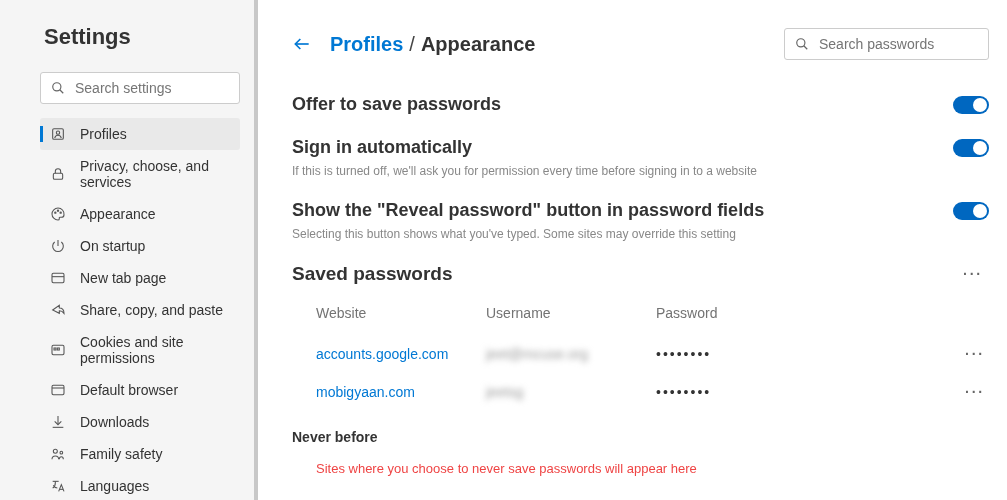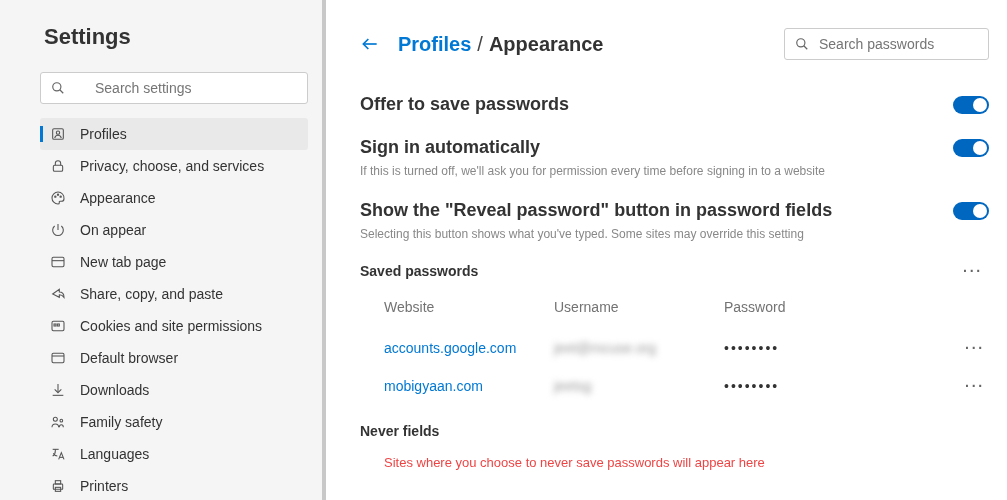--- a/index.html
+++ b/index.html
@@ -7,21 +7,21 @@
     font-family: "Segoe UI", -apple-system, sans-serif;
     font-size: 14px;
     color: #333;
     background: #f5f5f5;
     width: 1007px;
     height: 500px;
     overflow: hidden;
     display: flex;
   }
   .sidebar {
-    width: 326px;
+    width: 258px;
     background: #f5f5f5;
     padding: 24px 14px 0 40px;
     border-right: 4px solid #c8c8c8;
     overflow: hidden;
   }
   .settings-title {
     font-size: 22px;
     font-weight: 600;
     margin-bottom: 22px;
     margin-left: 4px;
@@ -36,21 +36,20 @@
     margin-bottom: 14px;
   }
   .search-box svg { flex-shrink: 0; margin-right: 10px; }
   .search-input {
     border: none;
     outline: none;
     font-size: 14px;
     width: 100%;
     color: #666;
     background: transparent;
-    margin-left: 20px;
   }
   .nav-item {
     display: flex;
     align-items: center;
     padding: 8px 10px;
     cursor: pointer;
     border-radius: 3px;
     position: relative;
   }
   .nav-item .nav-icon { width: 16px; height: 16px; margin-right: 14px; flex-shrink:0; display:flex; align-items:center; justify-content:center; color:#555;}
@@ -111,21 +110,21 @@
   .setting-desc { font-size: 12px; color: #888; margin-top: 6px; }
   .toggle {
     width: 36px; height: 18px; background:#0067c0; border-radius: 10px; position: relative; flex-shrink:0; margin-top:2px; cursor:pointer;
   }
   .toggle::after {
     content:""; position:absolute; right:2px; top:2px; width:14px; height:14px; background:#fff; border-radius:50%;
   }
   .section-head {
     display:flex; justify-content:space-between; align-items:center; margin-bottom: 20px;
   }
-  .section-head .section-title { font-weight:600; font-size:14px;}
+  .section-head .section-title { font-weight:600; font-size:19px;}
   .more-dots { letter-spacing: 2px; color:#666; cursor:pointer; padding: 0 6px; font-weight:bold;}
   .table-head {
     display:flex; color:#737373; font-size:14px; padding-left: 24px; margin-bottom: 14px;
   }
   .col-web { flex: 0 0 170px; }
   .col-user { flex: 0 0 170px; }
   .col-pass { flex: 1; }
   .pw-row {
     display:flex; align-items:center; padding-left:24px; height: 38px; font-size:14px;
   }
@@ -180,21 +179,21 @@
       </span>
     <span>Appearance</span>
   </div>
   <div class="nav-item">
     <span class="nav-icon">
         <svg width="16" height="16" viewBox="0 0 24 24" fill="none" stroke="currentColor" stroke-width="1.6">
           <path d="M12 3v9"></path>
           <path d="M7 6a8 8 0 1 0 10 0"></path>
         </svg>
       </span>
-    <span>On appear</span>
+    <span>On startup</span>
   </div>
   <div class="nav-item">
     <span class="nav-icon">
         <svg width="16" height="16" viewBox="0 0 24 24" fill="none" stroke="currentColor" stroke-width="1.6">
           <rect x="3" y="5" width="18" height="14" rx="2"></rect>
           <line x1="3" y1="10" x2="21" y2="10"></line>
         </svg>
       </span>
     <span>New tab page</span>
   </div>
@@ -332,16 +331,16 @@
     <div class="col-pass">••••••••</div>
     <div class="more-dots row-more">···</div>
   </div>
   <div class="pw-row">
     <div class="col-web">mobigyaan.com</div>
     <div class="col-user">jeetsg</div>
     <div class="col-pass">••••••••</div>
     <div class="more-dots row-more">···</div>
   </div>
 
-  <div class="never-title">Never fields</div>
+  <div class="never-title">Never before</div>
   <div class="never-desc">Sites where you choose to never save passwords will appear here</div>
 
 </div>
 
 </body></html>

